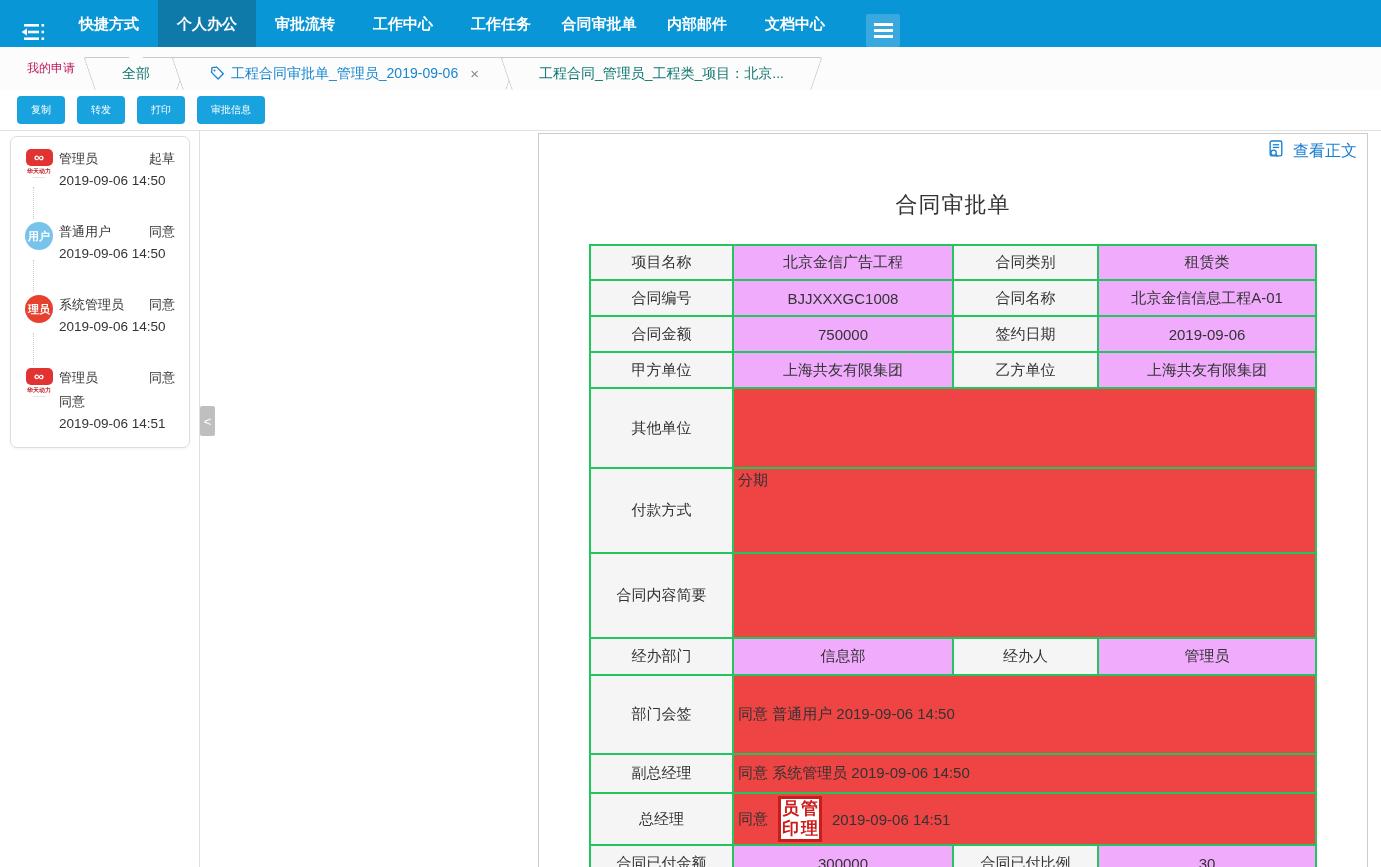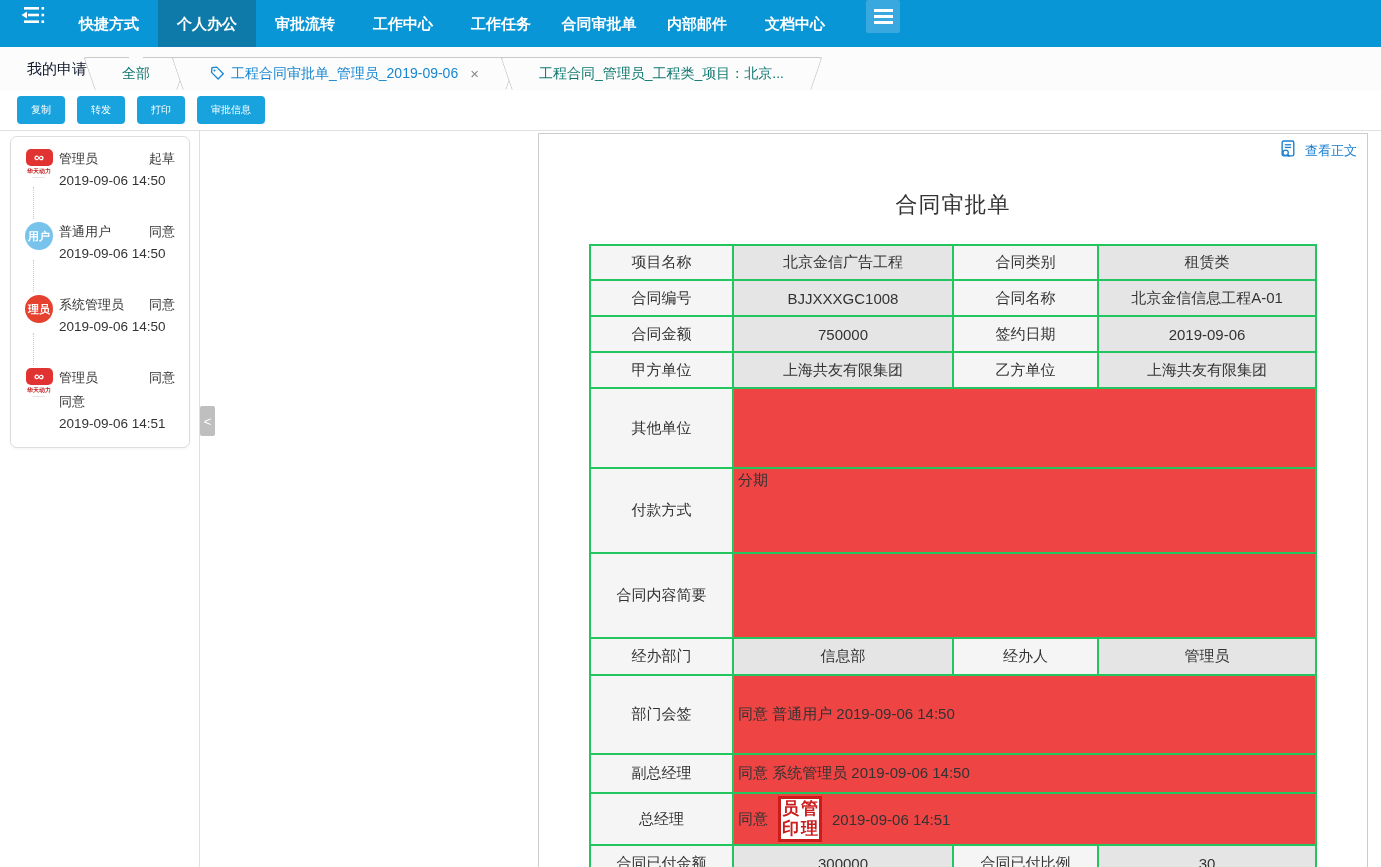--- a/index.html
+++ b/index.html
@@ -2,30 +2,30 @@
 <html><head>
 <meta charset="utf-8">
 <style>
   html,body{margin:0;padding:0;}
   body{
     width:1381px;height:867px;overflow:hidden;background:#fff;
     font-family:"Liberation Sans","DejaVu Sans",sans-serif;color:#333;
     position:relative;
   }
   
-  .nav{position:absolute;top:0;left:0;right:0;height:47px;background:#0996d6;display:flex;align-items:flex-start;}
+  .nav{position:absolute;top:0;left:0;right:0;height:47px;background:#0996d6;display:flex;align-items:flex-end;}
   .nav-collapse{margin-left:16px;width:34px;height:30px;display:flex;align-items:center;justify-content:center;cursor:pointer;}
   .nav-items{display:flex;margin-left:10px;height:47px;}
   .nav-item{width:98px;height:47px;line-height:47px;text-align:center;color:#fff;font-size:15px;font-weight:bold;cursor:pointer;white-space:nowrap;}
   .nav-item.active{background:#0d7aa9;}
   .nav-burger{margin-left:22px;width:34px;height:33px;background:#38a8de;border-radius:2px;display:flex;flex-direction:column;align-items:center;justify-content:center;gap:3.5px;cursor:pointer;}
   .nav-burger i{display:block;width:19px;height:2.6px;background:#fff;}
   
   .tabstrip{position:absolute;top:47px;left:0;right:0;height:43px;background:#fcfcfc;}
-  .home-label{position:absolute;left:27px;top:13px;font-size:15px;color:#0f172a;}
+  .home-label{position:absolute;left:27px;top:13px;font-size:12px;color:#be185d;}
   .tabs{position:absolute;left:96px;bottom:0;display:flex;align-items:flex-end;}
   .tab{position:relative;height:33px;display:flex;align-items:center;padding:0 26px;margin-right:8px;font-size:14px;color:#0f766e;cursor:pointer;white-space:nowrap;}
   .tab::before,.tab::after{content:"";position:absolute;top:0;bottom:0;width:56%;background:#fcfcfc;z-index:0;}
   .tab::before{left:-7px;transform:skewX(19deg);border-left:1px solid #c9c9c9;border-top:1px solid #c9c9c9;border-top-left-radius:3px;}
   .tab::after{right:-7px;transform:skewX(-19deg);border-right:1px solid #c9c9c9;border-top:1px solid #c9c9c9;border-top-right-radius:3px;}
   .tab > *{position:relative;z-index:1;}
   .tab.active{color:#1886d0;}
   .tab .tagicon{margin-right:6px;display:flex;}
   .tab .close{margin-left:12px;color:#888;font-size:15px;line-height:1;cursor:pointer;}
   
@@ -47,26 +47,26 @@
   .av-logo .sub{font-size:5px;color:#999;transform:scale(.7);white-space:nowrap;margin-top:-1px;}
   .tl-text{flex:1;padding-right:6px;font-size:13px;}
   .tl-row1{display:flex;justify-content:space-between;align-items:center;margin-top:1px;}
   .tl-name{color:#333;}
   .tl-status{color:#333;}
   .tl-comment{margin-top:6px;color:#333;}
   .tl-date{margin-top:5px;color:#333;font-size:13.5px;white-space:nowrap;}
   .collapse-handle{position:absolute;left:200px;top:275px;width:15px;height:30px;background:#bfbfbf;border-radius:2px;color:#fff;font-size:13px;display:flex;align-items:center;justify-content:center;cursor:pointer;z-index:2;}
   
   .doc-card{position:absolute;left:538px;top:2px;width:830px;height:1100px;border:1px solid #ccc;background:#fff;box-sizing:border-box;}
-  .view-link{position:absolute;top:6px;right:10px;display:flex;align-items:center;gap:8px;color:#1a7fd0;font-size:13px;cursor:pointer;}
+  .view-link{position:absolute;top:6px;right:10px;display:flex;align-items:center;gap:8px;color:#1a7fd0;font-size:16px;cursor:pointer;}
   .doc-title{margin-top:56px;text-align:center;font-size:22px;color:#333;letter-spacing:1px;}
   table.form{margin:24px auto 0;border-collapse:collapse;table-layout:fixed;width:726px;}
   table.form td{border:2px solid #22c55e;font-size:15px;color:#333;padding:2px 4px;box-sizing:border-box;}
   td.lab{background:#f5f5f5;text-align:center;}
-  td.val{text-align:center;background:#e5e5e5;}
+  td.val{text-align:center;background:#f0abfc;}
   td.big{text-align:left;padding-left:8px;background:#ef4444;}
   td.top{vertical-align:top;padding-top:5px;}
   tr.h35 td{height:35px;} tr.h36 td{height:36px;} tr.h37 td{height:37px;}
   tr.h80 td{height:80px;} tr.h85 td{height:85px;} tr.h79 td{height:79px;}
   tr.h39 td{height:39px;} tr.h49 td{height:49px;}
   .gm-cell{display:flex;align-items:center;}
   .seal{display:grid;grid-template-columns:1fr 1fr;width:38px;height:40px;border:3px solid #cc1b1b;color:#cb1b1b;font-weight:bold;font-size:17px;line-height:20px;text-align:center;margin:0 10px;background:#fff;flex:0 0 auto;}
 </style>
 </head>
 <body>

